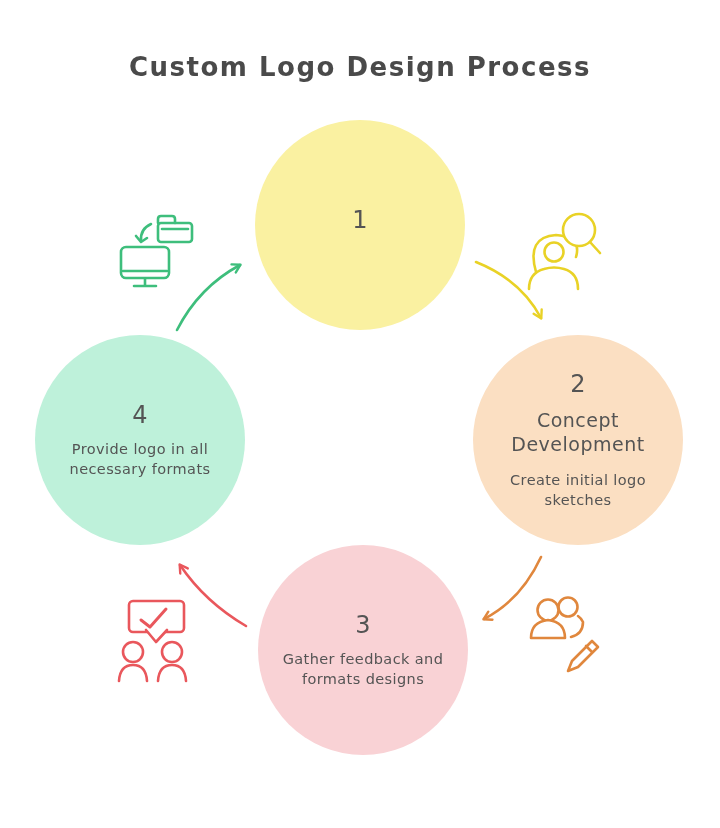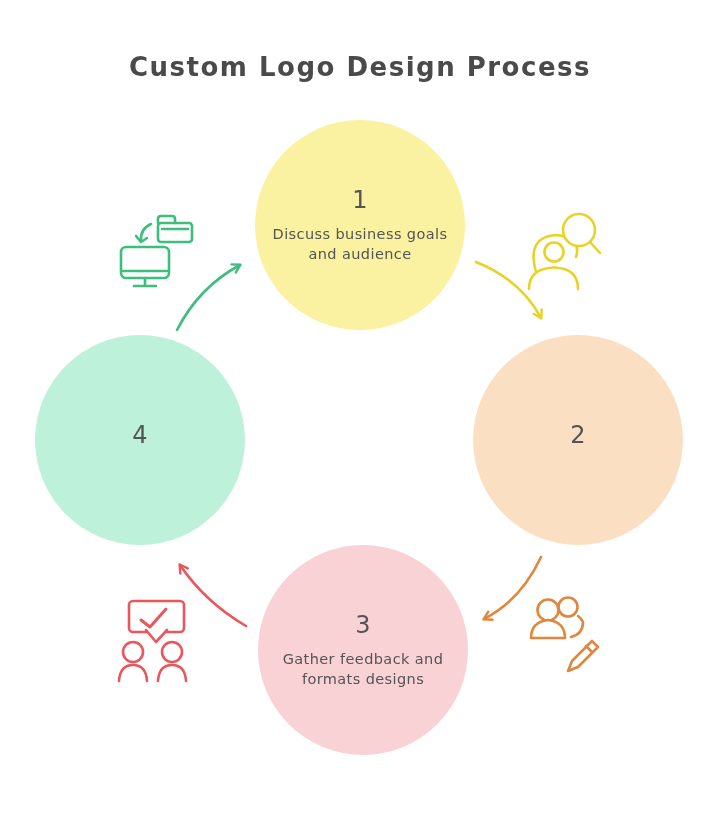--- a/index.html
+++ b/index.html
@@ -42,36 +42,40 @@
 </style>
 </head>
 <body>
 
 <div id="canvas">
 
   <div class="page-title">Custom Logo Design Process</div>
 
   <div class="circle circle-1">
     <div class="step-number">1</div>
-    <div class="step-desc">Discuss business goals
-and audience</div>
   </div>
 
   <div class="circle circle-2">
     <div class="step-number">2</div>
+    <div class="step-title">Concept
+Development</div>
+    <div class="step-desc">Create initial logo
+sketches</div>
   </div>
 
   <div class="circle circle-3">
     <div class="step-number">3</div>
     <div class="step-desc">Gather feedback and
 formats designs</div>
   </div>
 
   <div class="circle circle-4">
     <div class="step-number">4</div>
+    <div class="step-desc">Provide logo in all
+necessary formats</div>
   </div>
 
   <svg class="overlay" width="720" height="828" viewBox="0 0 720 828">
     <defs>
       <marker id="ah1" viewBox="0 0 10 10" refX="7.5" refY="5" markerWidth="4.6" markerHeight="4.6" orient="auto">
         <path class="mk s1" d="M1.5,1.2 L8,5 L1.5,8.8"></path>
       </marker>
       <marker id="ah2" viewBox="0 0 10 10" refX="7.5" refY="5" markerWidth="4.6" markerHeight="4.6" orient="auto">
         <path class="mk s2" d="M1.5,1.2 L8,5 L1.5,8.8"></path>
       </marker>

